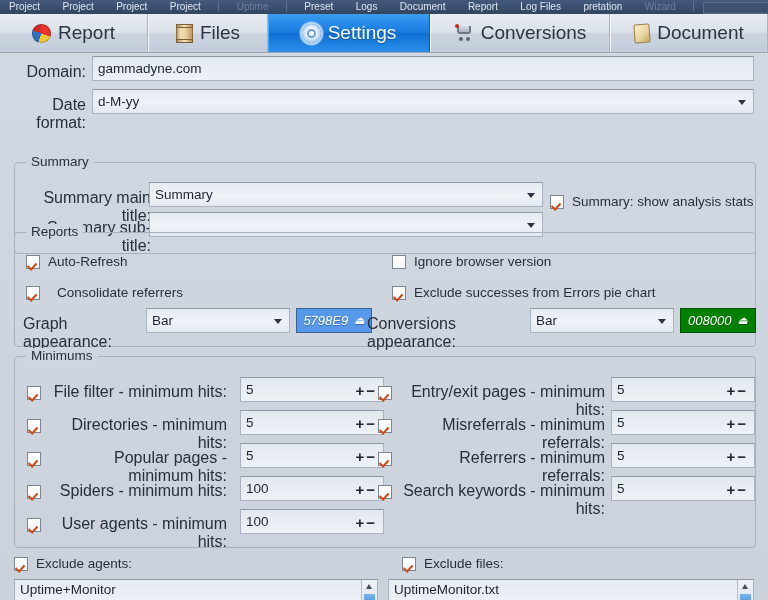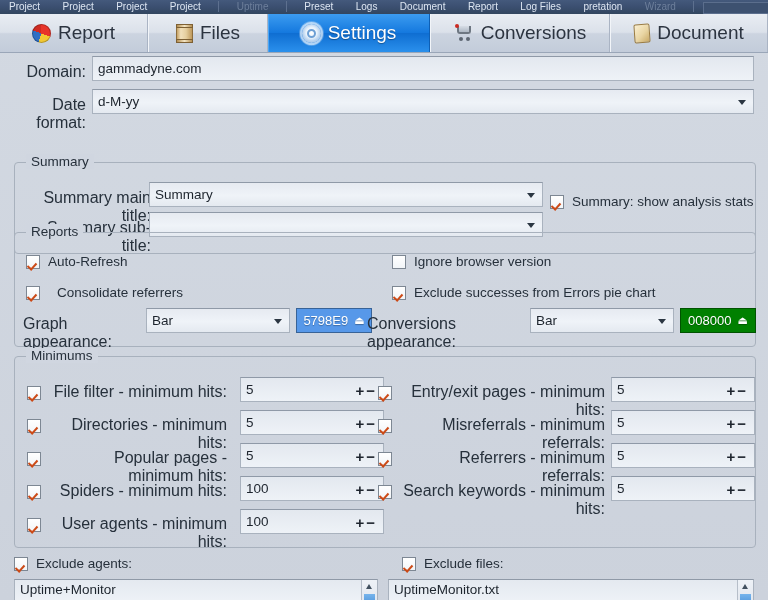--- a/index.html
+++ b/index.html
@@ -208,20 +208,21 @@
   .spin .pm { position: absolute; right: 6px; top: 50%; transform: translateY(-50%);
     font-size: 15px; font-weight: bold; color: #1d242d; letter-spacing: 2px; }
 
   
   .colorbtn {
     box-sizing: border-box;
     display: flex; align-items: center; justify-content: center; gap: 6px;
     font-size: 13px; color: #ffffff;
     border: 1px solid rgba(0,0,0,.35);
     text-shadow: 0 1px 1px rgba(0,0,0,.3);
+    font-style: italic;
   }
   .colorbtn .dblarrow { font-size: 11px; line-height: 1; }
 
   
   .ta { box-sizing: border-box;
     background: linear-gradient(to bottom, #e4e9f0 0%, #eef2f7 100%);
     border: 1px solid #a9b2be; border-top-color: #8f99a7;
     font-size: 13.5px; color: #1d242d;
     padding: 2px 5px; overflow: hidden; position: relative; }
   .ta .sb { position: absolute; right: 0; top: 0; bottom: 0; width: 15px;

